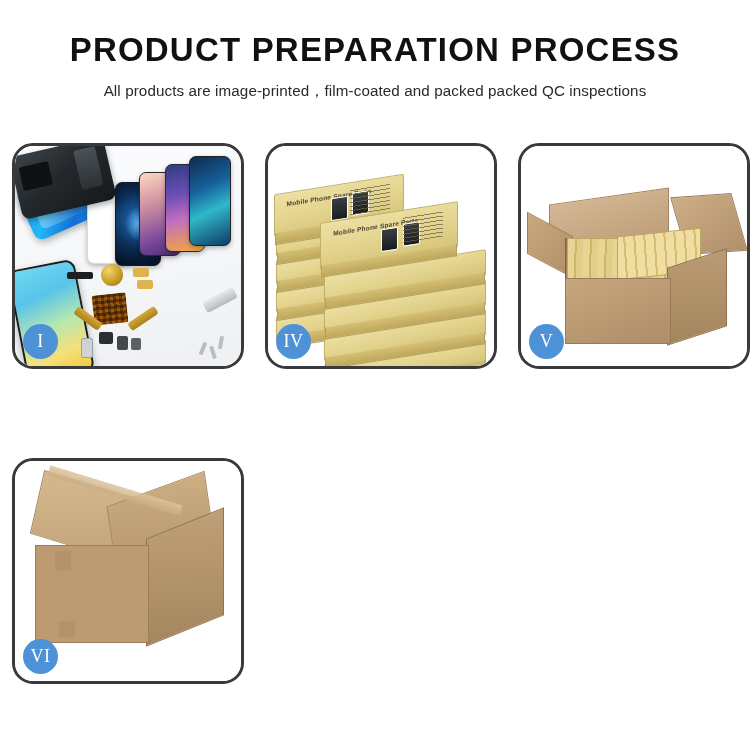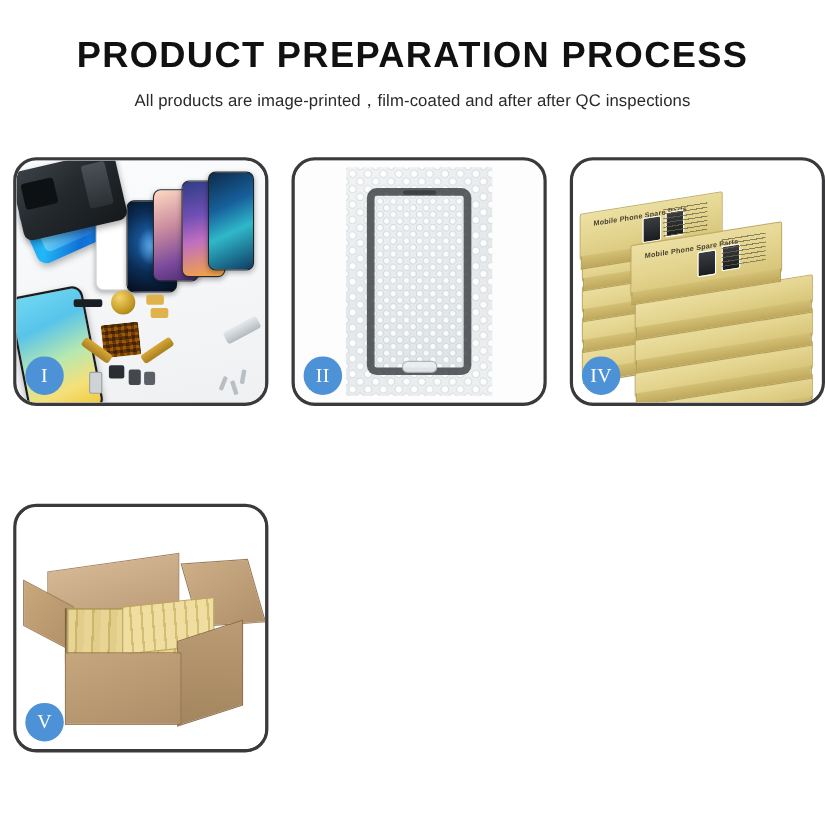--- a/index.html
+++ b/index.html
@@ -253,21 +253,21 @@
   .c6-tab2{position:absolute;left:44px;top:160px;width:16px;height:16px;
     background:#b3906a;opacity:.85;}
 </style>
 </head>
 <body>
 
 <div class="page">
 
   <div class="header">
     <h1 class="title">PRODUCT PREPARATION PROCESS</h1>
-    <p class="subtitle">All products are image-printed，film-coated and after after QC inspections</p>
+    <p class="subtitle">All products are image-printed，film-coated and packed packed QC inspections</p>
   </div>
 
   <div class="grid">
 
     <div class="panel">
       <div class="panel-inner p1">
         <div class="ph ph-film"></div>
         <div class="ph ph-a"></div>
         <div class="ph ph-b"></div>
         <div class="ph ph-c"></div>
@@ -287,30 +287,20 @@
         <div class="sm sm2"></div>
         <div class="sm sm3"></div>
         <div class="sm sm4"></div>
         <div class="scr scr1"></div>
         <div class="scr scr2"></div>
         <div class="scr scr3"></div>
       </div>
       <div class="badge">I</div>
     </div>
 
-    <div class="panel">
-      <div class="panel-inner p2">
-        <div class="bw-bg"></div>
-        <div class="scrn">
-          <div class="scrn-top"></div>
-          <div class="scrn-home"></div>
-        </div>
-      </div>
-      <div class="badge">II</div>
-    </div>
 
 
     <div class="panel">
       <div class="panel-inner p4">
         <div class="stackwrap">
           <div class="ybox b-f">
               <div class="side"></div>
             </div>
           <div class="ybox b-e">
               <div class="side"></div>
@@ -359,15 +349,27 @@
         <div class="c5-flapR"></div>
         <div class="c5-inner"></div>
         <div class="c5-fill"></div>
         <div class="c5-fill2"></div>
         <div class="c5-side"></div>
         <div class="c5-front"></div>
       </div>
       <div class="badge">V</div>
     </div>
 
+    <div class="panel">
+      <div class="panel-inner p6">
+        <div class="c6-top"></div>
+        <div class="c6-top2"></div>
+        <div class="c6-tape"></div>
+        <div class="c6-side"></div>
+        <div class="c6-front"></div>
+        <div class="c6-tab1"></div>
+        <div class="c6-tab2"></div>
+      </div>
+      <div class="badge">VI</div>
+    </div>
 
   </div>
 </div>
 
 </body></html>

